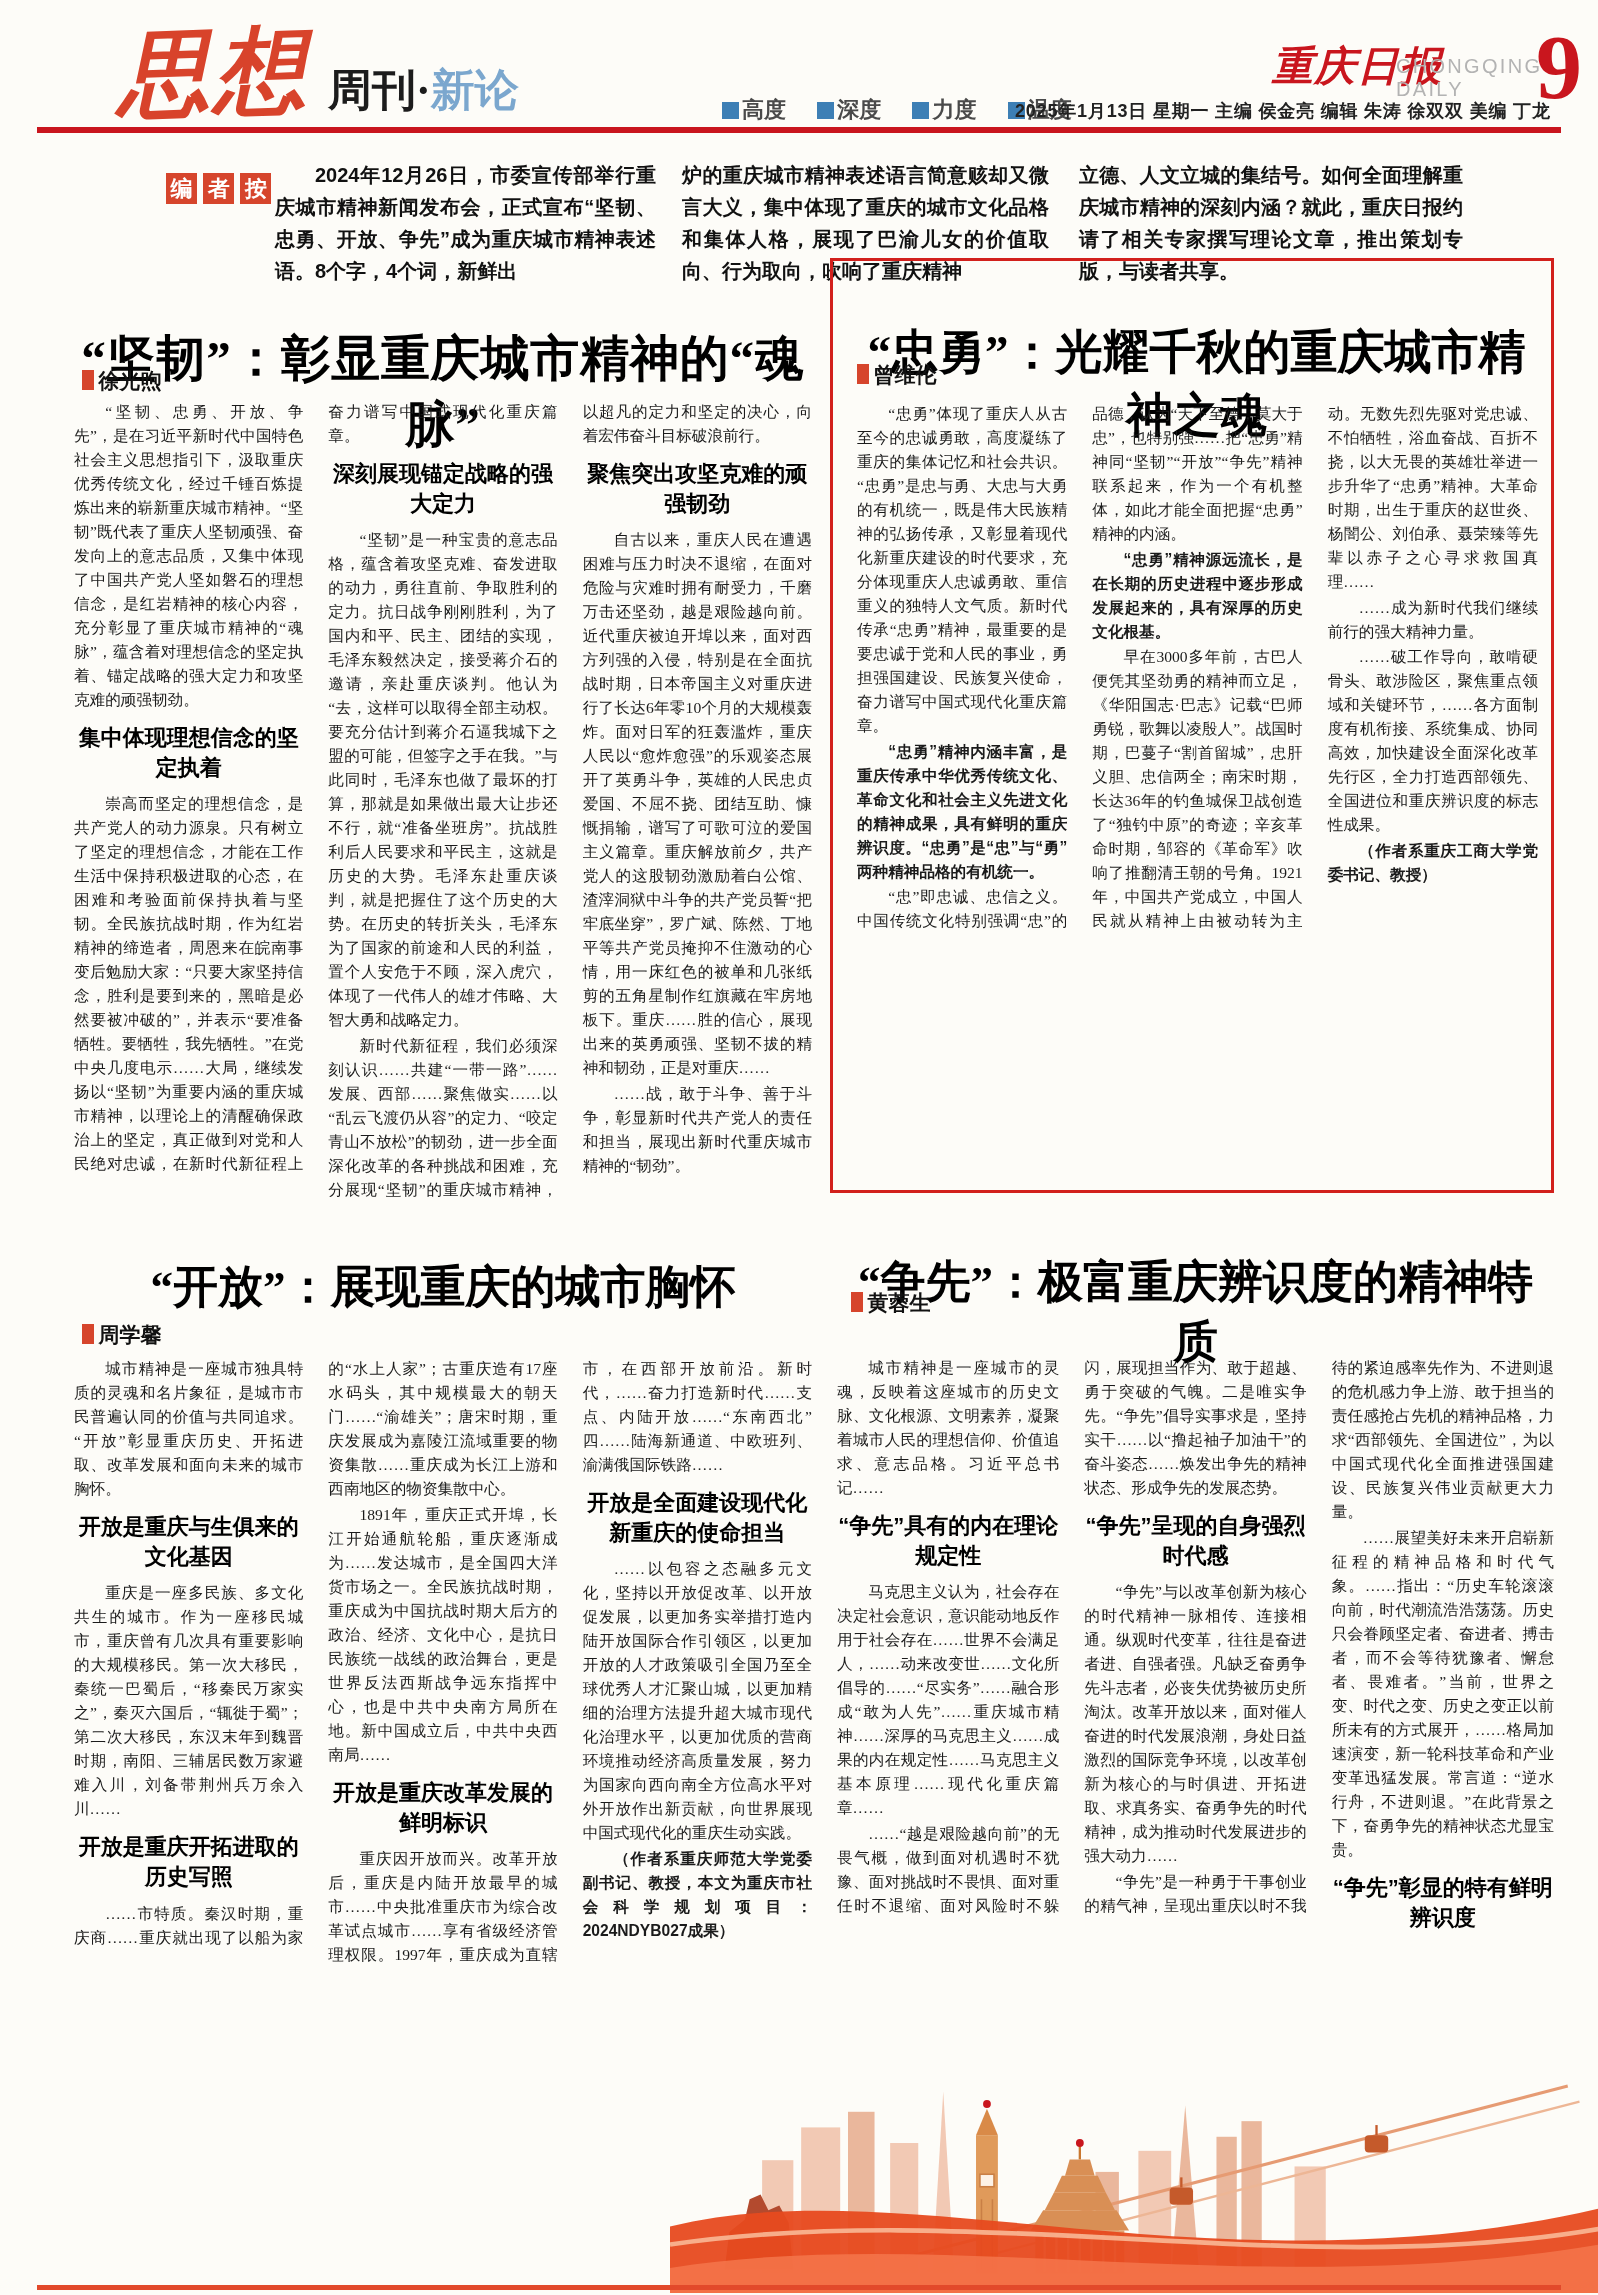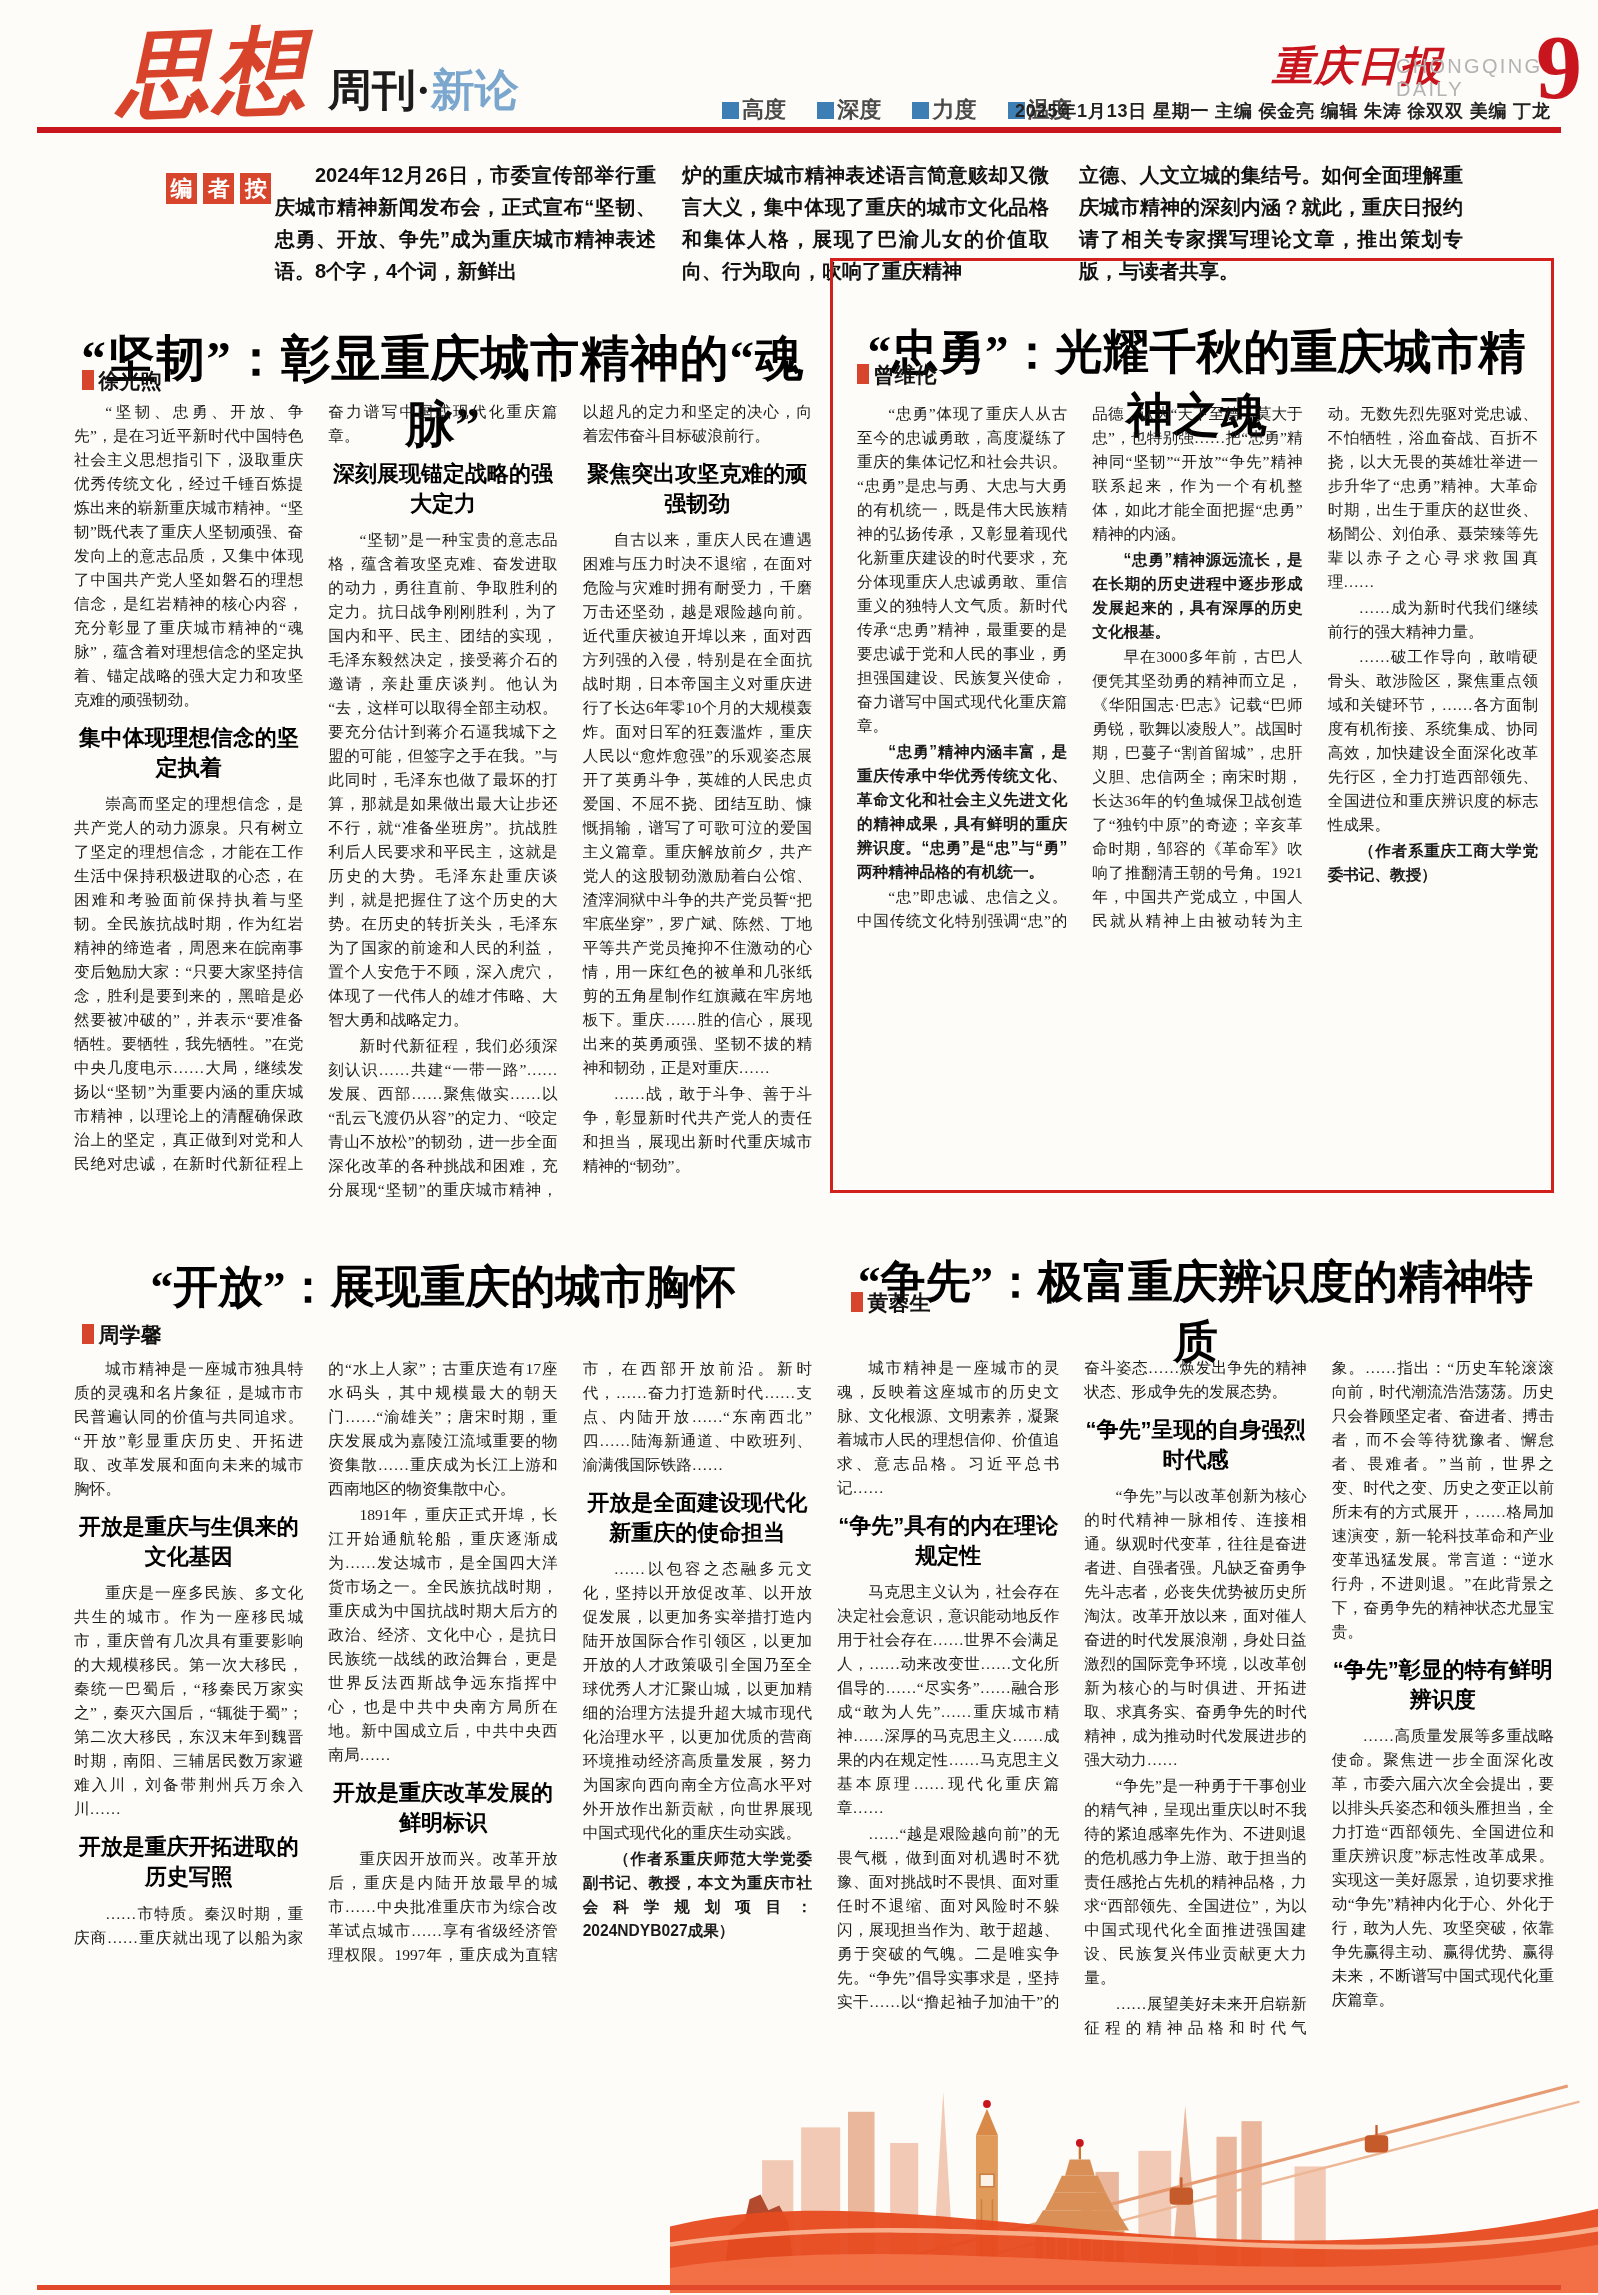--- a/index.html
+++ b/index.html
@@ -132,21 +132,20 @@
 <div class="abs art-body ab4">
     <p class="pt-p">城市精神是一座城市的灵魂，反映着这座城市的历史文脉、文化根源、文明素养，凝聚着城市人民的理想信仰、价值追求、意志品格。习近平总书记……</p>
     <h3 class="pt-subhead">“争先”具有的内在理论规定性</h3>
     <p class="pt-p">马克思主义认为，社会存在决定社会意识，意识能动地反作用于社会存在……世界不会满足人，……动来改变世……文化所倡导的……“尽实务”……融合形成“敢为人先”……重庆城市精神……深厚的马克思主义……成果的内在规定性……马克思主义基本原理……现代化重庆篇章……</p>
     <p class="pt-p">……“越是艰险越向前”的无畏气概，做到面对机遇时不犹豫、面对挑战时不畏惧、面对重任时不退缩、面对风险时不躲闪，展现担当作为、敢于超越、勇于突破的气魄。二是唯实争先。“争先”倡导实事求是，坚持实干……以“撸起袖子加油干”的奋斗姿态……焕发出争先的精神状态、形成争先的发展态势。</p>
     <h3 class="pt-subhead">“争先”呈现的自身强烈时代感</h3>
     <p class="pt-p">“争先”与以改革创新为核心的时代精神一脉相传、连接相通。纵观时代变革，往往是奋进者进、自强者强。凡缺乏奋勇争先斗志者，必丧失优势被历史所淘汰。改革开放以来，面对催人奋进的时代发展浪潮，身处日益激烈的国际竞争环境，以改革创新为核心的与时俱进、开拓进取、求真务实、奋勇争先的时代精神，成为推动时代发展进步的强大动力……</p>
     <p class="pt-p">“争先”是一种勇于干事创业的精气神，呈现出重庆以时不我待的紧迫感率先作为、不进则退的危机感力争上游、敢于担当的责任感抢占先机的精神品格，力求“西部领先、全国进位”，为以中国式现代化全面推进强国建设、民族复兴伟业贡献更大力量。</p>
     <p class="pt-p">……展望美好未来开启崭新征程的精神品格和时代气象。……指出：“历史车轮滚滚向前，时代潮流浩浩荡荡。历史只会眷顾坚定者、奋进者、搏击者，而不会等待犹豫者、懈怠者、畏难者。”当前，世界之变、时代之变、历史之变正以前所未有的方式展开，……格局加速演变，新一轮科技革命和产业变革迅猛发展。常言道：“逆水行舟，不进则退。”在此背景之下，奋勇争先的精神状态尤显宝贵。</p>
     <h3 class="pt-subhead">“争先”彰显的特有鲜明辨识度</h3>
-    <p class="pt-p">……高质量发展等多重战略使命。聚焦进一步全面深化改革，市委六届六次全会提出，要以排头兵姿态和领头雁担当，全力打造“西部领先、全国进位和重庆辨识度”标志性改革成果。实现这一美好愿景，迫切要求推动“争先”精神内化于心、外化于行，敢为人先、攻坚突破，依靠争先赢得主动、赢得优势、赢得未来，不断谱写中国式现代化重庆篇章。</p>
   </div>
 
 <svg class="abs skyline" viewBox="0 0 1190 320" aria-hidden="true">
 
   <g fill="#f2c9b4">
     <rect x="118" y="150" width="40" height="145"></rect>
     <rect x="168" y="108" width="50" height="187"></rect>
     <rect x="282" y="128" width="36" height="167"></rect>
     <polygon points="350,62 364,295 336,295"></polygon>
     <rect x="600" y="138" width="42" height="157"></rect>

